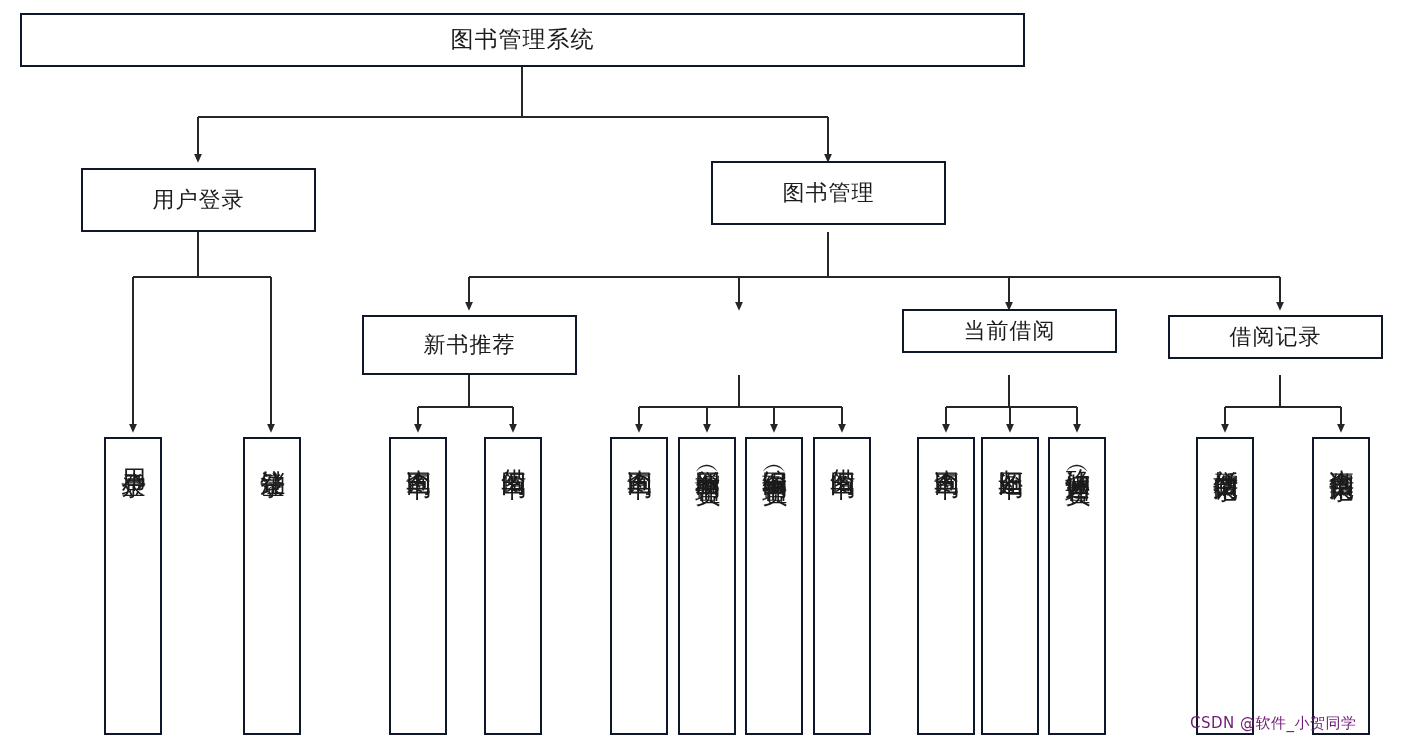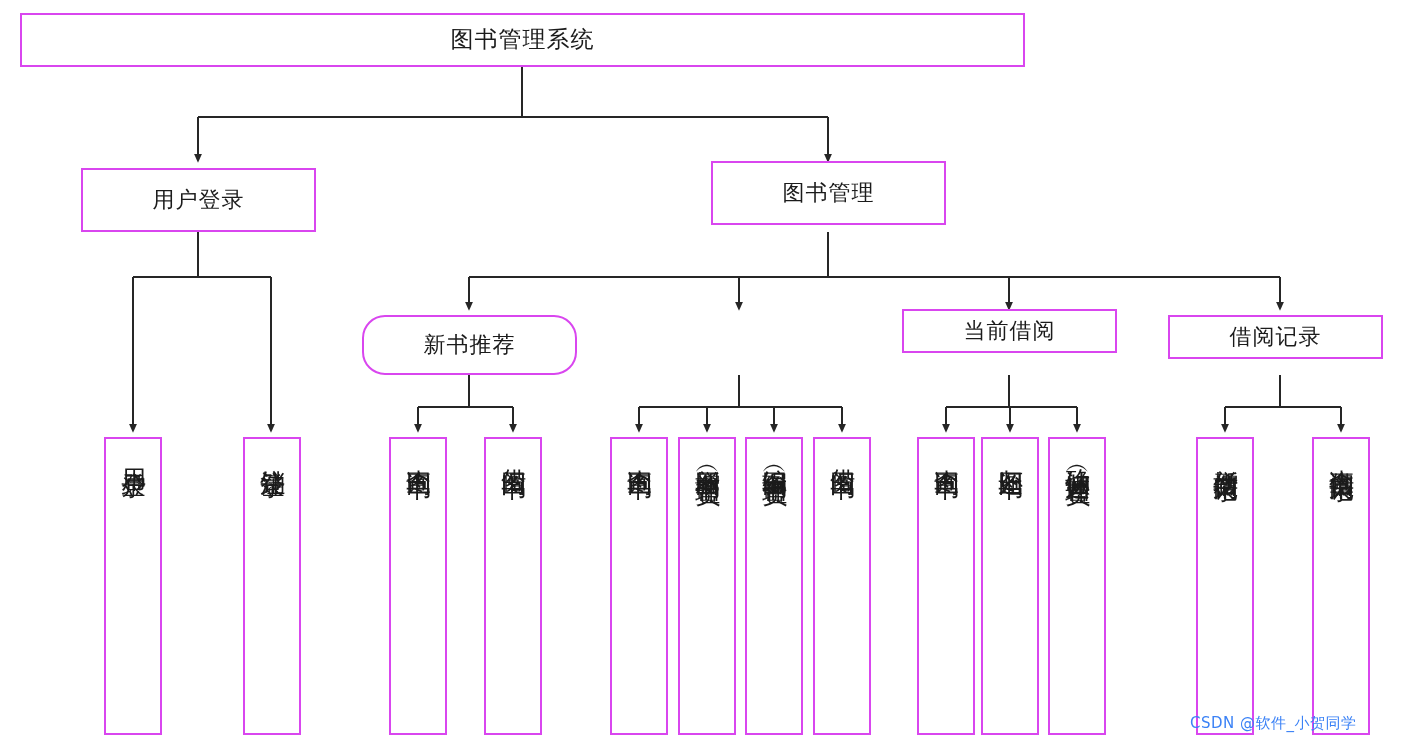--- a/index.html
+++ b/index.html
@@ -9,21 +9,21 @@
     font-family:"DejaVu Sans","Liberation Sans",sans-serif;
     overflow:hidden;
   }
   #stage{position:relative;width:1405px;height:747px;}
   svg#wires{position:absolute;left:0;top:0;width:1405px;height:747px;}
 
   .node{
     position:absolute;
     box-sizing:border-box;
     background:#ffffff;
-    border:2px solid #d946ef;
+    border:2px solid #0f172a;
     display:flex;
     align-items:center;
     justify-content:center;
     color:#1b1b1b;
   }
   .node .lbl{
     display:block;
     text-align:center;
     line-height:1.12;
     white-space:nowrap;
@@ -38,21 +38,21 @@
     text-orientation:upright;
     font-size:25px;
     line-height:1.06;
     letter-spacing:2px;
     white-space:normal;
   }
   .watermark{
     position:absolute;
     left:1190px;top:714px;
     font-size:15px;
-    color:#3b82f6;
+    color:#701a75;
     letter-spacing:0.5px;
     white-space:nowrap;
     pointer-events:none;
   }
 </style>
 </head>
 <body>
 
 <div id="stage">
 
@@ -110,21 +110,21 @@
     <span class="lbl">图书管理系统</span>
   </div>
 
   <div class="node h" style="left:81px;top:168px;width:235px;height:64px;">
     <span class="lbl">用户登录</span>
   </div>
   <div class="node h" style="left:711px;top:161px;width:235px;height:64px;">
     <span class="lbl">图书管理</span>
   </div>
 
-  <div class="node h" style="left:362px;top:315px;width:215px;height:60px;border-radius:23px;">
+  <div class="node h" style="left:362px;top:315px;width:215px;height:60px;">
     <span class="lbl">新书推荐</span>
   </div>
   <div class="node h" style="left:902px;top:309px;width:215px;height:44px;font-family:Liberation Serif, serif;">
     <span class="lbl">当前借阅</span>
   </div>
   <div class="node h" style="left:1168px;top:315px;width:215px;height:44px;">
     <span class="lbl">借阅记录</span>
   </div>
 
   <div class="node v" style="left:104px;top:437px;width:58px;height:298px;">

